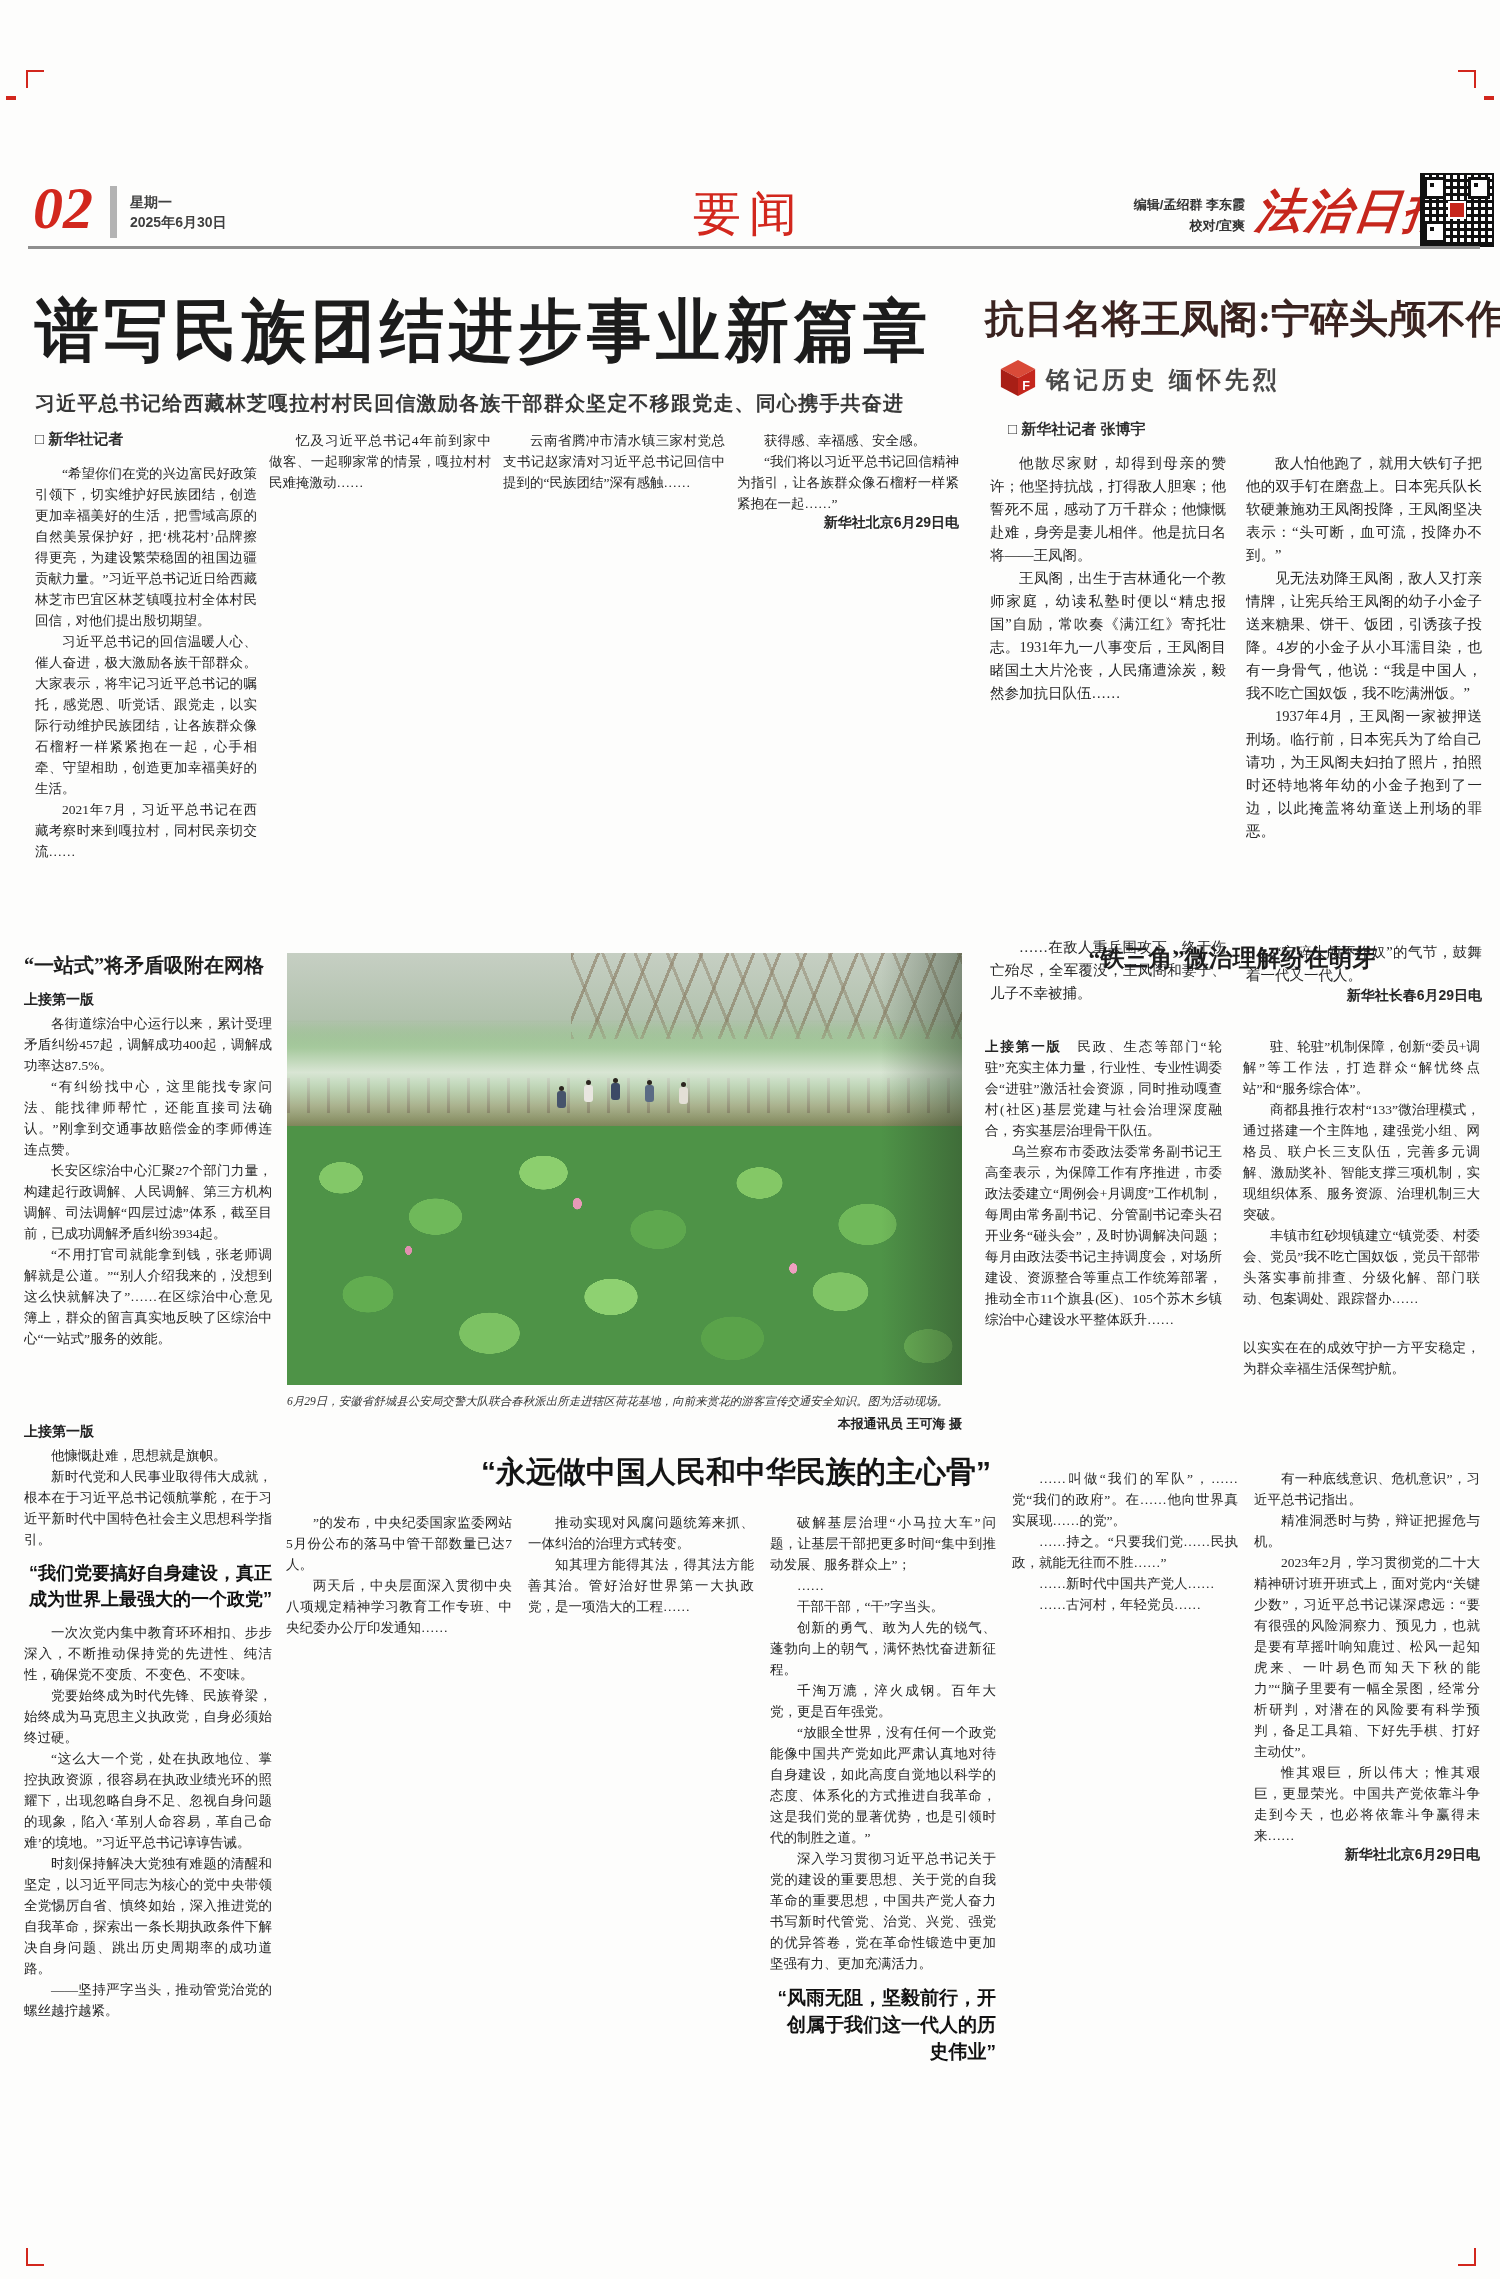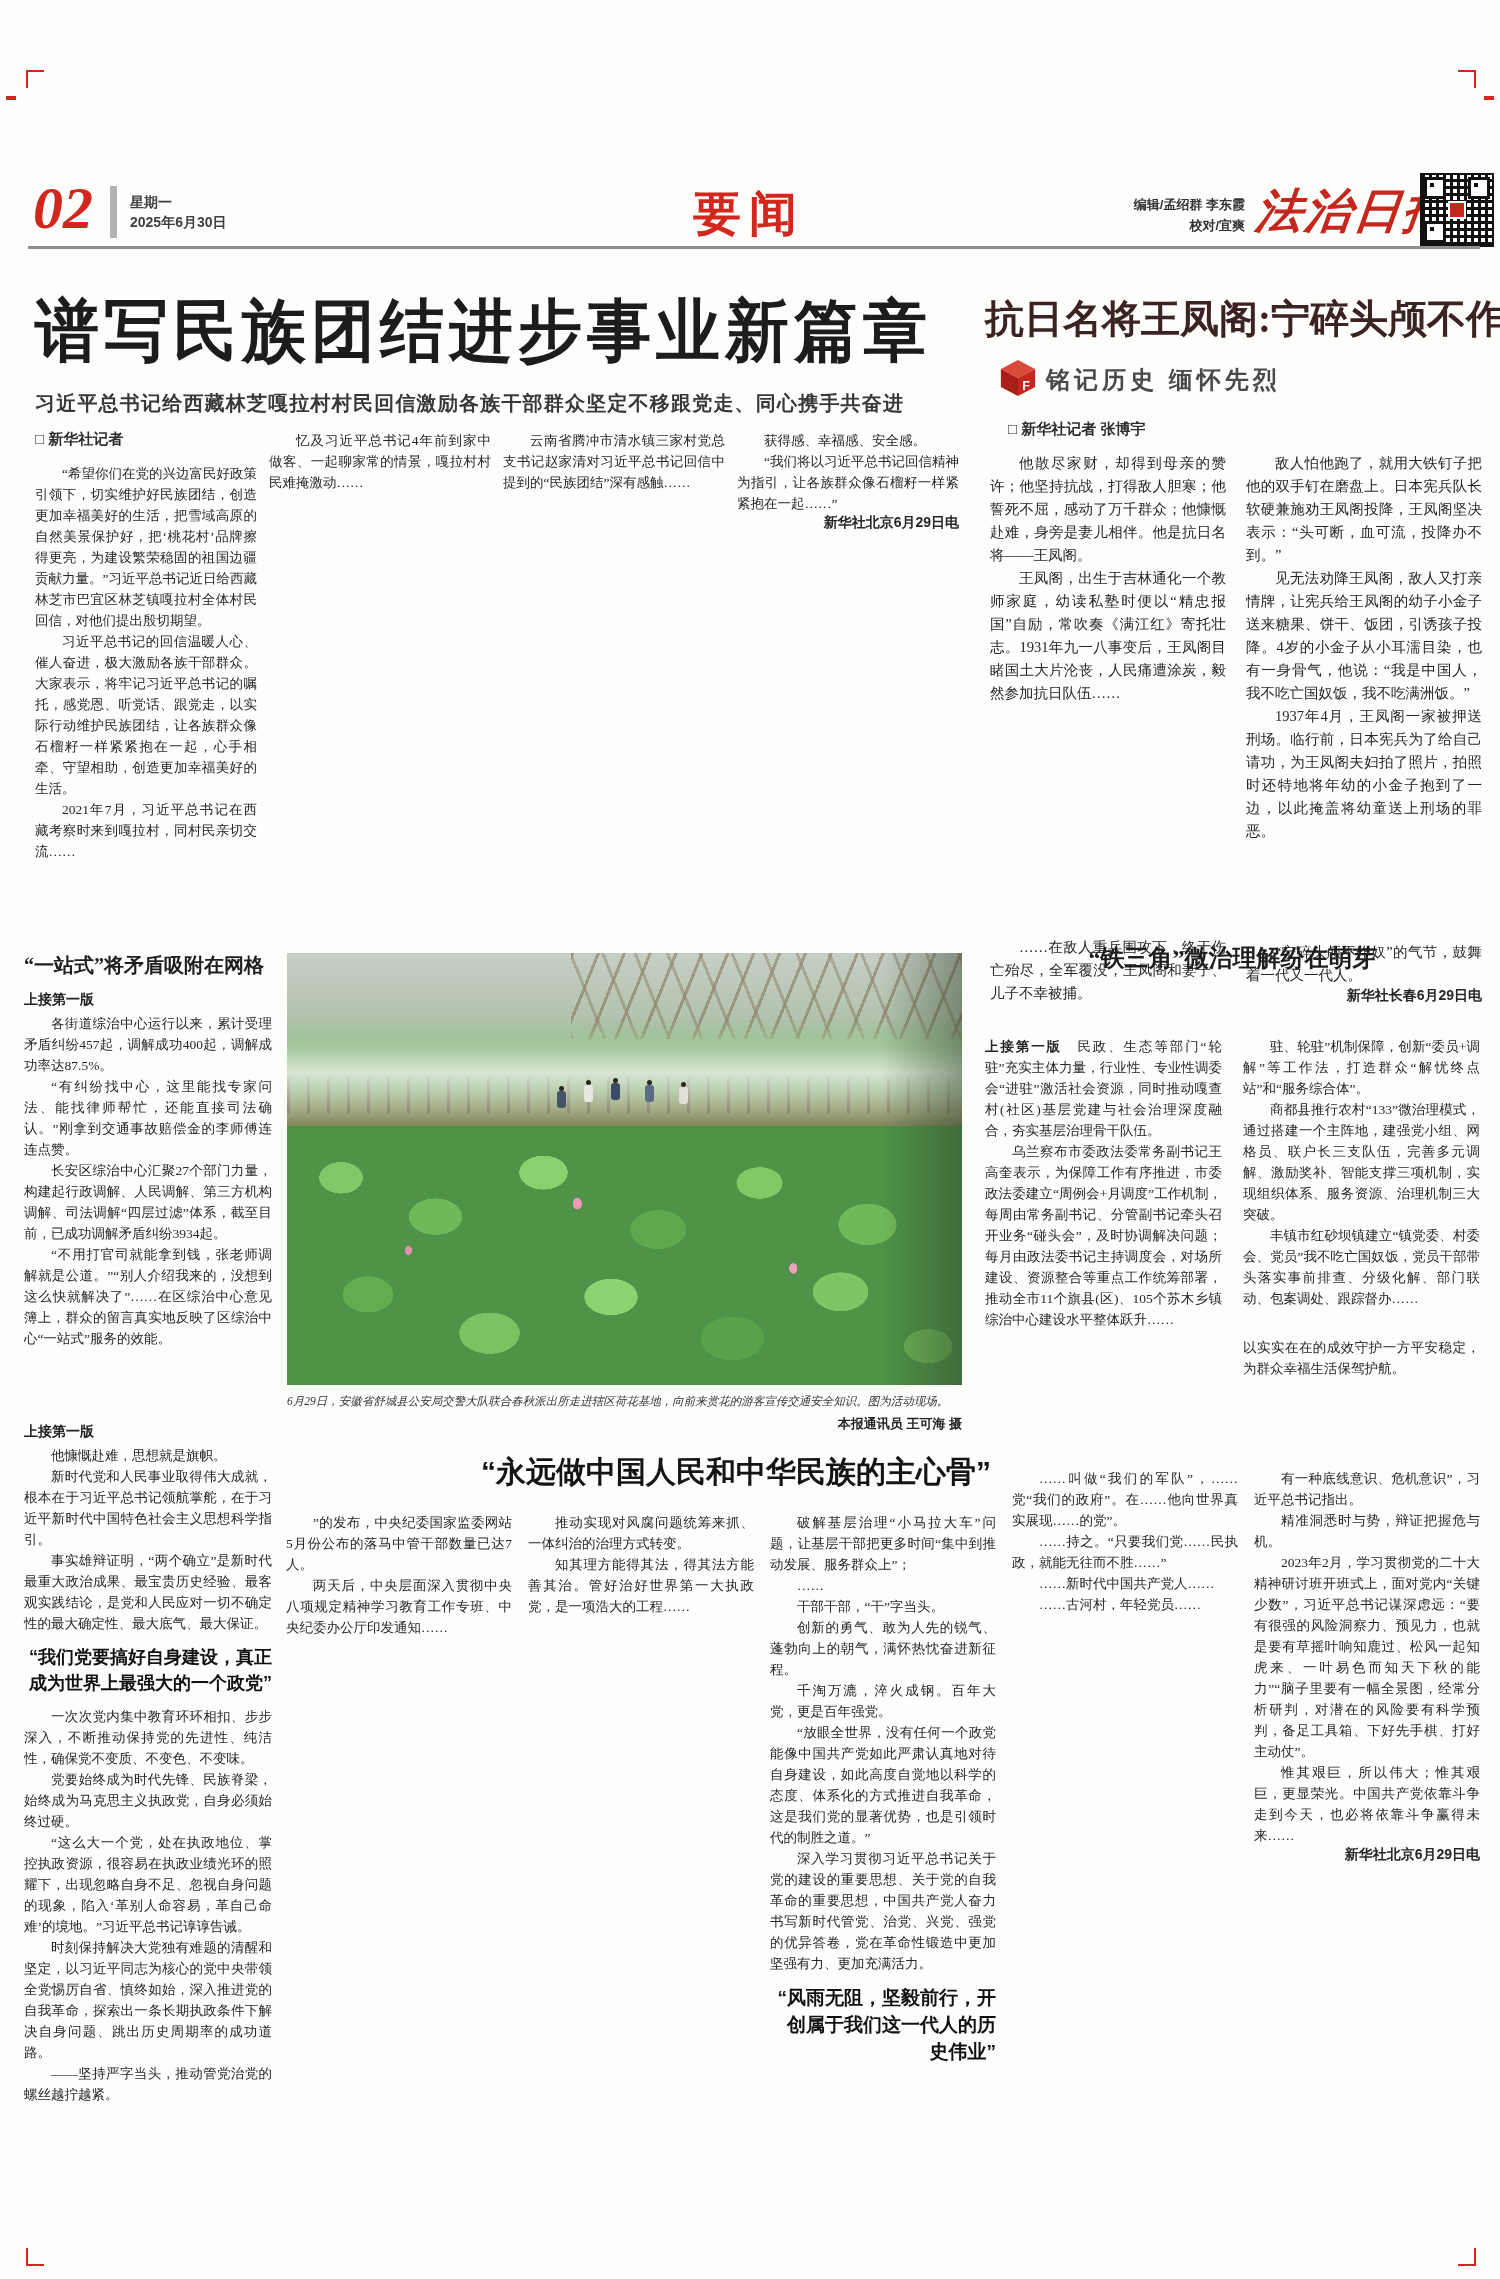--- a/index.html
+++ b/index.html
@@ -12,21 +12,21 @@
   .cmark.tl{border-left:2px solid #d2271d;border-top:2px solid #d2271d;}
   .cmark.tr{border-right:2px solid #d2271d;border-top:2px solid #d2271d;}
   .cmark.bl{border-left:2px solid #d2271d;border-bottom:2px solid #d2271d;}
   .cmark.br{border-right:2px solid #d2271d;border-bottom:2px solid #d2271d;}
   .smark{position:absolute;width:10px;height:4px;background:#d2271d;}
   
   .pagenum{font-family:"Liberation Serif",serif;font-style:italic;font-weight:bold;
            font-size:60px;color:#d2271d;line-height:60px;}
   .graybar{background:#b3b3b3;}
   .dateline-top{font-family:"Liberation Sans",sans-serif;font-weight:bold;font-size:14px;color:#3f3f3f;line-height:20px;}
-  .section-name{font-family:"Liberation Serif",serif;font-weight:bold;font-size:48px;color:#d2271d;letter-spacing:8px;}
+  .section-name{font-family:"Liberation Serif",serif;font-weight:normal;font-size:48px;color:#d2271d;letter-spacing:8px;}
   .editors{font-family:"Liberation Sans",sans-serif;font-weight:bold;font-size:13px;color:#333;
            text-align:right;line-height:21px;}
   .masthead{font-family:"Liberation Serif",serif;font-weight:bold;font-style:italic;
             font-size:47px;color:#c6261c;transform:skewX(-6deg);letter-spacing:2px;white-space:nowrap;}
   .hrule{background:#8f8f8f;height:3px;}
   
   .qr{background-color:#fff;border:2px solid #111;
       background-image:
         repeating-linear-gradient(0deg,#111 0 3px,transparent 3px 7px),
         repeating-linear-gradient(90deg,#111 0 3px,transparent 3px 7px);
@@ -201,21 +201,20 @@
         <p class="para">各街道综治中心运行以来，累计受理矛盾纠纷457起，调解成功400起，调解成功率达87.5%。</p>
         <p class="para">“有纠纷找中心，这里能找专家问法、能找律师帮忙，还能直接司法确认。”刚拿到交通事故赔偿金的李师傅连连点赞。</p>
         <p class="para">长安区综治中心汇聚27个部门力量，构建起行政调解、人民调解、第三方机构调解、司法调解“四层过滤”体系，截至目前，已成功调解矛盾纠纷3934起。</p>
         <p class="para">“不用打官司就能拿到钱，张老师调解就是公道。”“别人介绍我来的，没想到这么快就解决了”……在区综治中心意见簿上，群众的留言真实地反映了区综治中心“一站式”服务的效能。</p>
       </div>
 
     <p class="tag" style="margin-top:28px;">上接第一版</p>
     <div class="body13">
         <p class="para">他慷慨赴难，思想就是旗帜。</p>
         <p class="para">新时代党和人民事业取得伟大成就，根本在于习近平总书记领航掌舵，在于习近平新时代中国特色社会主义思想科学指引。</p>
-        <p class="para">事实雄辩证明，“两个确立”是新时代最重大政治成果、最宝贵历史经验、最客观实践结论，是党和人民应对一切不确定性的最大确定性、最大底气、最大保证。</p>
       </div>
     <div class="sub-quote" style="font-size:18px;line-height:26px;">“我们党要搞好自身建设，真正成为世界上最强大的一个政党”</div>
     <div class="body13" style="height:560px;overflow:hidden;">
         <p class="para">一次次党内集中教育环环相扣、步步深入，不断推动保持党的先进性、纯洁性，确保党不变质、不变色、不变味。</p>
         <p class="para">党要始终成为时代先锋、民族脊梁，始终成为马克思主义执政党，自身必须始终过硬。</p>
         <p class="para">“这么大一个党，处在执政地位、掌控执政资源，很容易在执政业绩光环的照耀下，出现忽略自身不足、忽视自身问题的现象，陷入‘革别人命容易，革自己命难’的境地。”习近平总书记谆谆告诫。</p>
         <p class="para">时刻保持解决大党独有难题的清醒和坚定，以习近平同志为核心的党中央带领全党惕厉自省、慎终如始，深入推进党的自我革命，探索出一条长期执政条件下解决自身问题、跳出历史周期率的成功道路。</p>
         <p class="para">——坚持严字当头，推动管党治党的螺丝越拧越紧。</p>
       </div>
   </div>

